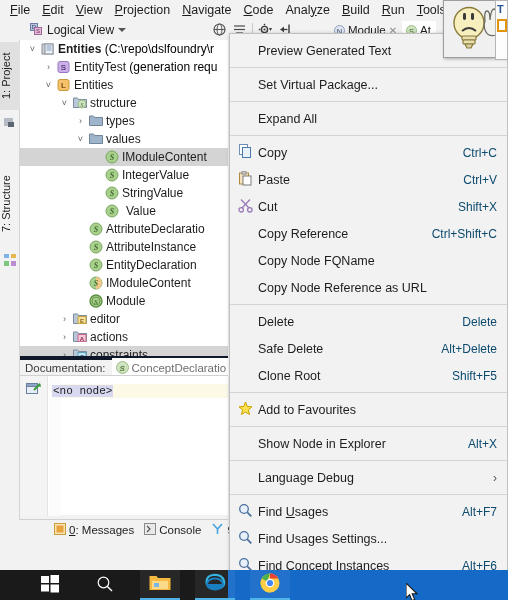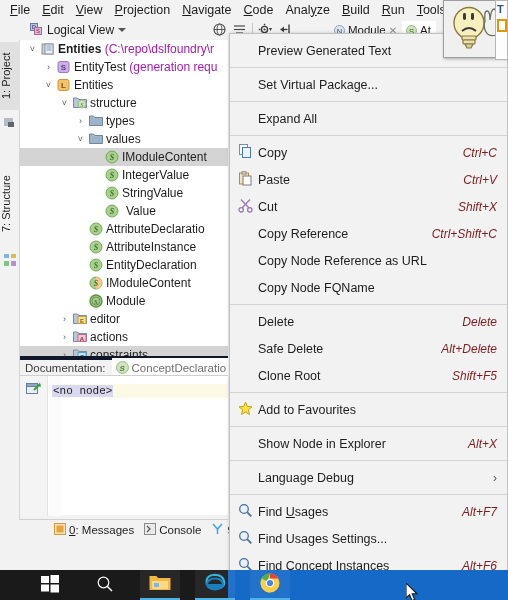--- a/index.html
+++ b/index.html
@@ -69,21 +69,21 @@
   
   #treepane {
     position:absolute; left:20px; top:40px; width:208px; height:316px;
     background:#ffffff; overflow:hidden;
   }
   .trow { position:relative; height:18px; line-height:18px; white-space:nowrap; font-size:12px; }
   .trow.sel { background:#d4d4d4; }
   .twist { position:absolute; width:9px; height:18px; font-size:9px; color:#5a5a5a; text-align:center; line-height:18px; }
   .ticon { position:absolute; width:14px; height:14px; top:2px; }
   .tlabel { position:absolute; }
-  .tlabel .dim { color:#a21caf; }
+  .tlabel .dim { color:#000000; }
   .tlabel .bold { font-weight:bold; }
 
   .ic-circle { width:13px;height:13px;border-radius:50%;text-align:center;font-size:8px;line-height:13px;font-weight:bold;font-style:italic; }
 
   
   #docheader {
     position:absolute; left:20px; top:356px; width:208px; height:19px;
     background:#f2f2f2; border-top:4px solid #0f172a; font-size:11.5px;
     display:flex; align-items:center;
   }
@@ -114,21 +114,21 @@
     padding:3px 0 3px 0;
     font-size:12.5px;
   }
   .ctx-item {
     position:relative; height:27px; display:flex; align-items:center;
     padding-left:8px; padding-right:10px; white-space:nowrap;
   }
   .ctx-ico { width:17px; height:17px; margin-right:3px; position:relative; flex:0 0 17px; }
   .ctx-lbl { flex:1 1 auto; }
   .ctx-lbl u { text-decoration:underline; }
-  .ctx-key { color:#7f1d1d; font-size:12px; margin-left:16px;font-style:italic; }
+  .ctx-key { color:#0c4a6e; font-size:12px; margin-left:16px; }
   .ctx-arrow { color:#555; font-size:12px; margin-left:14px; }
   .ctx-sep { height:1px; background:#d4d4d4; margin:3px 0; }
 
   
   #bulbpop {
     position:absolute; left:443px; top:0px; width:65px; height:58px;
     background:#f0f0f0; border:1px solid #9e9e9e;
     box-shadow:1px 1px 3px rgba(0,0,0,0.3);
   }
   #tooltipstrip {
@@ -474,25 +474,25 @@
       <span class="ctx-lbl">Cut</span>
       <span class="ctx-key">Shift+X</span>
     </div>
     <div class="ctx-item">
       <span class="ctx-ico"></span>
       <span class="ctx-lbl">Copy Reference</span>
       <span class="ctx-key">Ctrl+Shift+C</span>
     </div>
     <div class="ctx-item">
       <span class="ctx-ico"></span>
+      <span class="ctx-lbl">Copy Node FQName</span>
+    </div>
+    <div class="ctx-item">
+      <span class="ctx-ico"></span>
       <span class="ctx-lbl">Copy Node Reference as URL</span>
-    </div>
-    <div class="ctx-item">
-      <span class="ctx-ico"></span>
-      <span class="ctx-lbl">Copy Node FQName</span>
     </div>
     <div class="ctx-sep"></div>
     <div class="ctx-item">
       <span class="ctx-ico"></span>
       <span class="ctx-lbl">Delete</span>
       <span class="ctx-key">Delete</span>
     </div>
     <div class="ctx-item">
       <span class="ctx-ico"></span>
       <span class="ctx-lbl">Safe Delete</span>

